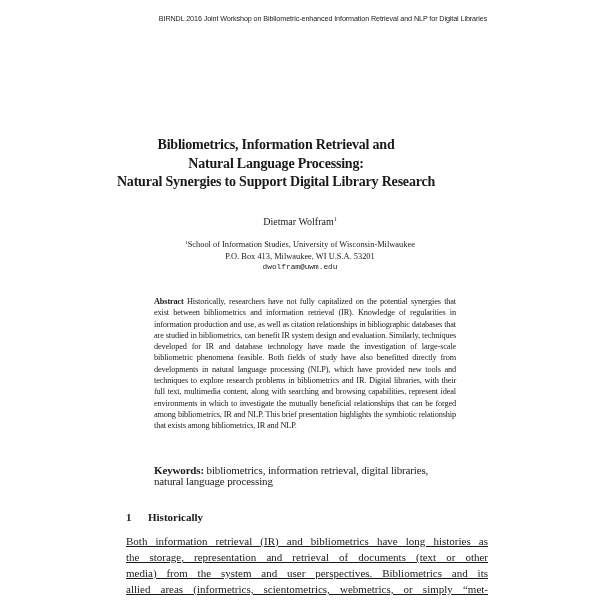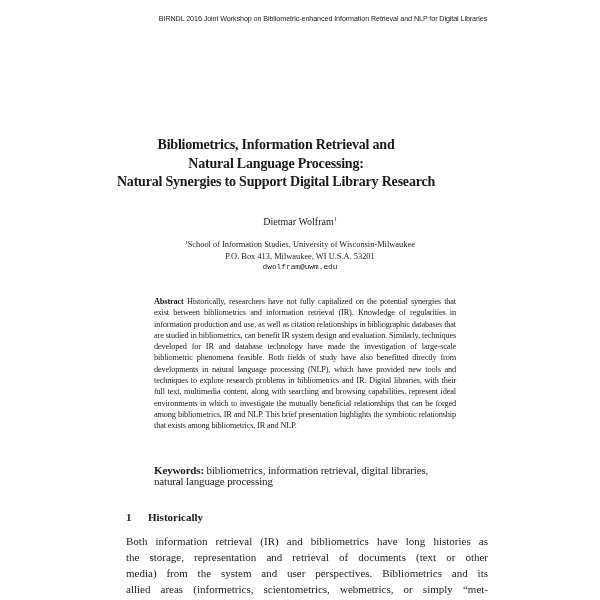--- a/index.html
+++ b/index.html
@@ -49,21 +49,21 @@
     .section-heading {
       position: absolute; top: 511px; left: 126px;
       font-size: 11px; font-weight: bold;
     }
     .section-heading .num { display: inline-block; width: 22px; }
     .body-text {
       position: absolute; top: 533px; left: 126px; width: 362px;
       font-size: 11px; line-height: 16px;
       text-align: justify; text-align-last: justify;
     }
-    .body-text div { white-space: nowrap; text-align-last: justify; text-align: justify; }
+    .body-text div { white-space: nowrap; text-align-last: justify; text-align: justify; text-decoration: underline; }
     .body-line { display: block; }
   </style>
 </head>
 <body>
 
 <div class="running-header">BIRNDL 2016 Joint Workshop on Bibliometric-enhanced Information Retrieval and NLP for Digital Libraries</div>
 
 <div class="title">
   <div>Bibliometrics, Information Retrieval and</div>
   <div>Natural Language Processing:</div>

